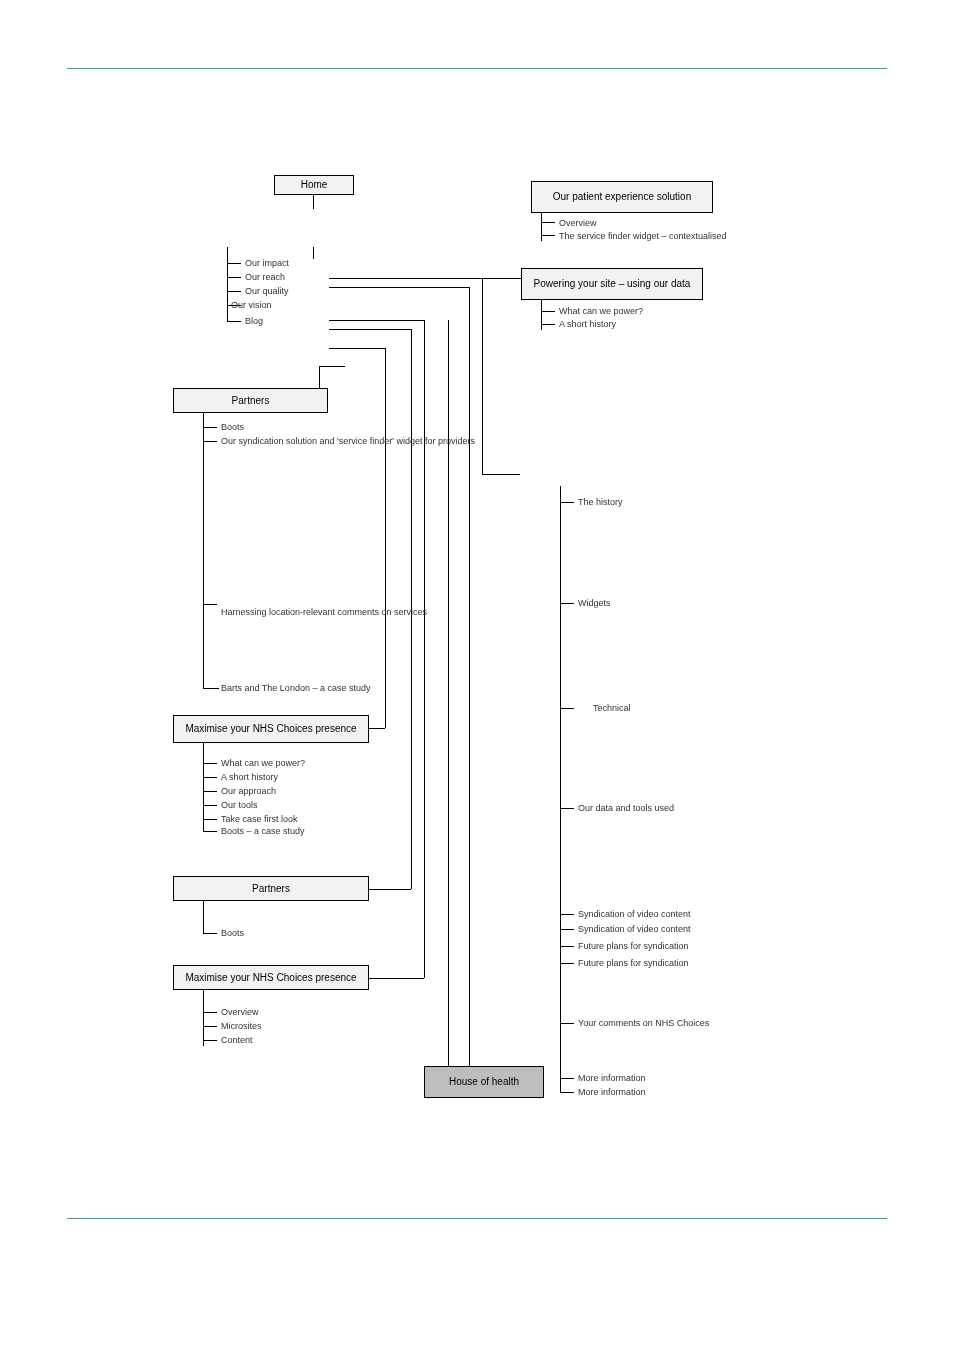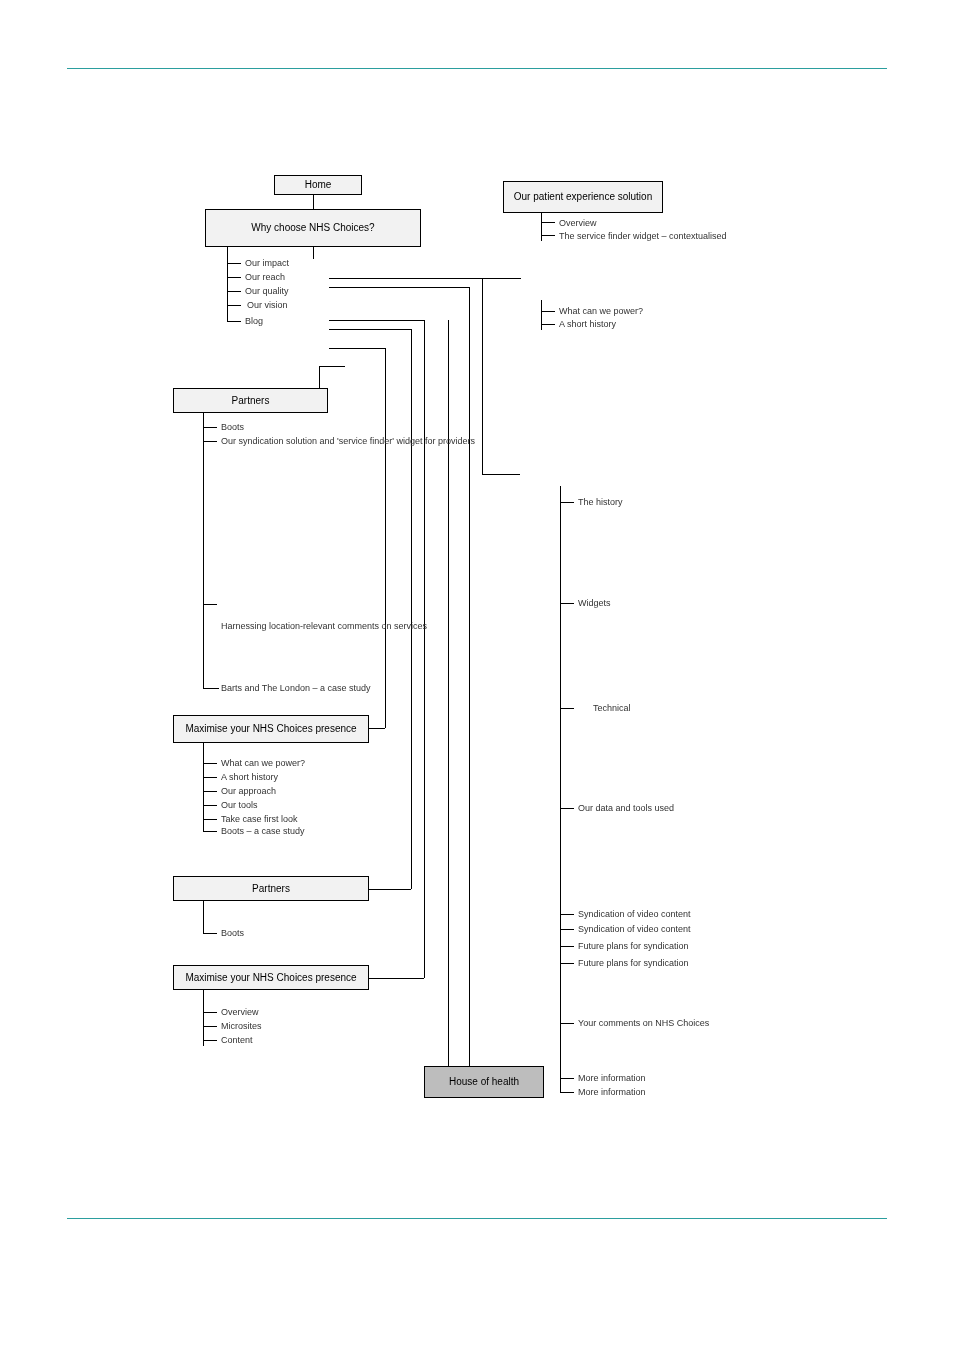--- a/index.html
+++ b/index.html
@@ -14,24 +14,24 @@
 .line{position:absolute;background:#000}
 </style>
 </head>
 <body>
 
 <div class="hr top"></div>
 <div class="hr bot"></div>
 
 <div class="canvas">
 
-  <div class="box" style="left:207px;top:107px;width:88px;height:20px">Home</div>
+  <div class="box" style="left:207px;top:107px;width:80px;height:20px">Home</div>
 
-  <div class="box" style="left:138px;top:141px;width:216px;height:38px">Why choose NHS Choices?</div>
-  <div class="box" style="left:436px;top:113px;width:160px;height:32px">Our patient experience solution</div>
+  <div class="box" style="left:464px;top:113px;width:182px;height:32px">Our patient experience solution</div>
+  <div class="box" style="left:454px;top:200px;width:182px;height:32px">Powering your site – using our data</div>
   <div class="box" style="left:106px;top:320px;width:155px;height:25px">Partners</div>
   <div class="box" style="left:106px;top:647px;width:196px;height:28px">Maximise your NHS Choices presence</div>
   <div class="box" style="left:106px;top:808px;width:196px;height:25px">Partners</div>
   <div class="box" style="left:106px;top:897px;width:196px;height:25px">Maximise your NHS Choices presence</div>
   <div class="box gray" style="left:357px;top:998px;width:120px;height:32px">House of health</div>
 
   <div class="line" style="left:246px;top:127px;width:1px;height:14px"></div>
 
   <div class="line" style="left:160px;top:179px;width:1px;height:75px"></div>
   <div class="line" style="left:160px;top:195px;width:14px;height:1px"></div>
@@ -110,21 +110,21 @@
   <div class="line" style="left:136px;top:865px;width:14px;height:1px"></div>
 
   <div class="line" style="left:136px;top:922px;width:1px;height:56px"></div>
   <div class="line" style="left:136px;top:944px;width:14px;height:1px"></div>
   <div class="line" style="left:136px;top:958px;width:14px;height:1px"></div>
   <div class="line" style="left:136px;top:972px;width:14px;height:1px"></div>
 
   <span class="lbl" style="left:178px;top:190px">Our impact</span>
   <span class="lbl" style="left:178px;top:204px">Our reach</span>
   <span class="lbl" style="left:178px;top:218px">Our quality</span>
-  <span class="lbl" style="left:180px;top:232px">Our vision</span>
+  <span class="lbl" style="left:164px;top:232px">Our vision</span>
   <span class="lbl" style="left:178px;top:248px">Blog</span>
 
   <span class="lbl" style="left:492px;top:150px">Overview</span>
   <span class="lbl" style="left:492px;top:163px">The service finder widget – contextualised</span>
 
   <span class="lbl" style="left:492px;top:238px">What can we power?</span>
   <span class="lbl" style="left:492px;top:251px">A short history</span>
 
   <span class="lbl" style="left:154px;top:354px">Boots</span>
   <span class="lbl" style="left:154px;top:368px">Our syndication solution and 'service finder' widget for providers</span>
@@ -148,15 +148,15 @@
   <span class="lbl" style="left:154px;top:746px">Take case first look</span>
   <span class="lbl" style="left:154px;top:758px">Boots – a case study</span>
 
   <span class="lbl" style="left:154px;top:860px">Boots</span>
 
   <span class="lbl" style="left:154px;top:939px">Overview</span>
   <span class="lbl" style="left:154px;top:953px">Microsites</span>
   <span class="lbl" style="left:154px;top:967px">Content</span>
 
   <div class="line" style="left:136px;top:536px;width:14px;height:1px"></div>
-  <span class="lbl" style="left:154px;top:553px">Harnessing location-relevant comments on services</span>
+  <span class="lbl" style="left:154px;top:539px">Harnessing location-relevant comments on services</span>
   <span class="lbl" style="left:154px;top:615px">Barts and The London – a case study</span>
 </div>
 
 </body></html>

